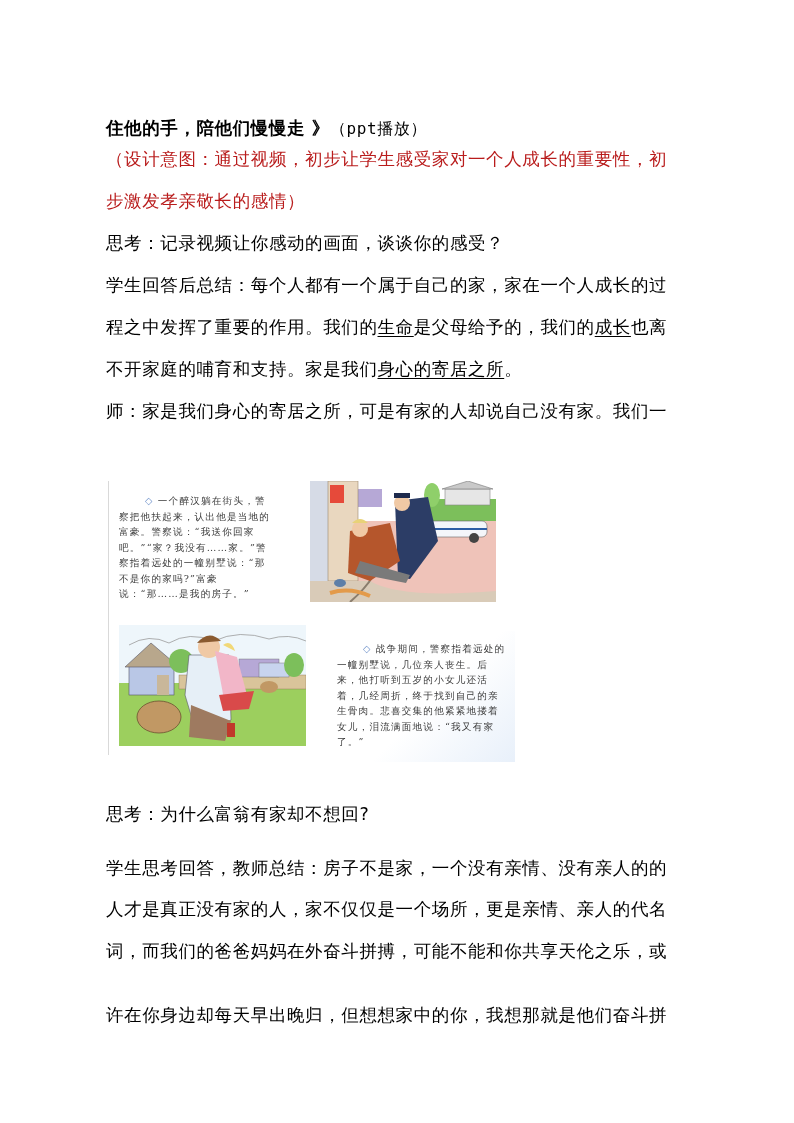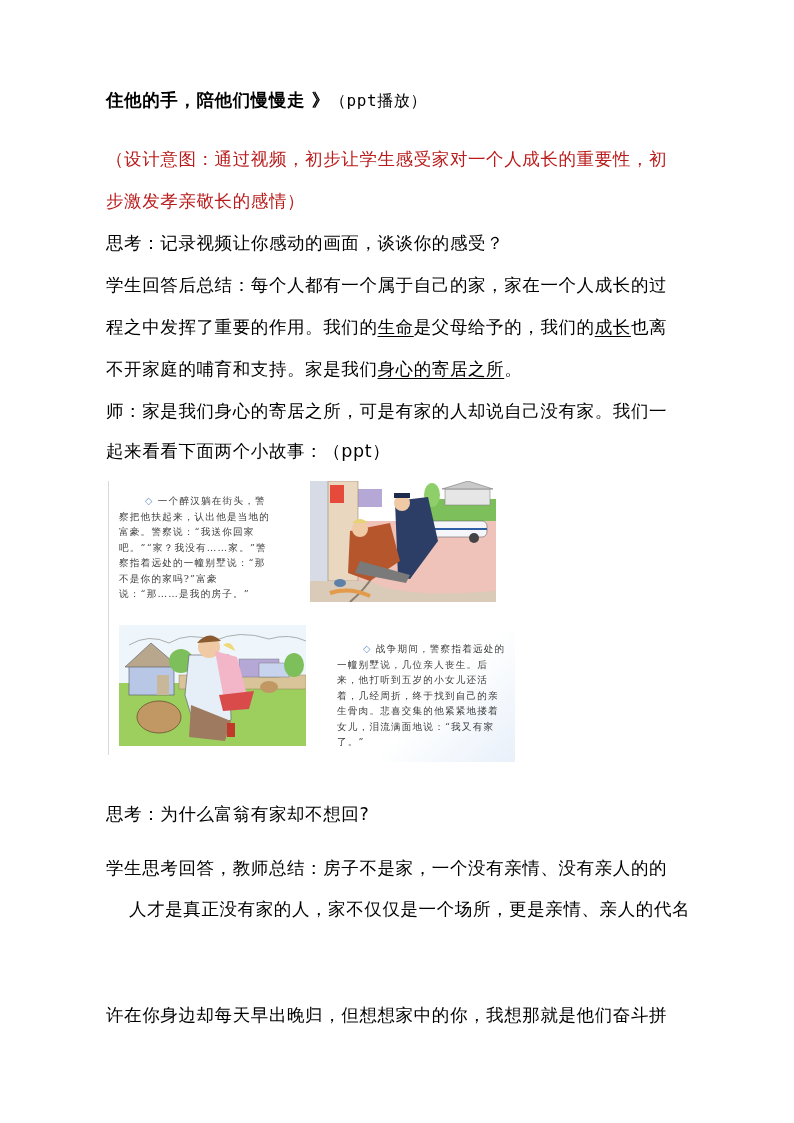--- a/index.html
+++ b/index.html
@@ -67,39 +67,38 @@
     }
     .illus-police { left: 201px; top: 0px; width: 186px; height: 121px; background: #eec2b8; }
     .illus-family { left: 10px; top: 144px; width: 187px; height: 121px; background: #dff0f8; }
     .illus svg { display: block; }
   </style>
 </head>
 <body>
 
 <div class="page">
 
-  <div class="line" style="top:88px;">
+  <div class="line" style="top:116px;">
     <span class="bold">住他的手，陪他们慢慢走 》</span><span style="font-family:'DejaVu Sans Mono','Liberation Mono',monospace;font-size:16px;">（ppt播放）</span>
   </div>
 
   <div class="line red" style="top:147px;">（设计意图：通过视频，初步让学生感受家对一个人成长的重要性，初</div>
   <div class="line red" style="top:189px;">步激发孝亲敬长的感情）</div>
 
   <div class="line" style="top:231px;">思考：记录视频让你感动的画面，谈谈你的感受？</div>
 
   <div class="line" style="top:273px;">学生回答后总结：每个人都有一个属于自己的家，家在一个人成长的过</div>
   <div class="line" style="top:315px;">
     <span>程之中发挥了重要的作用。我们的</span><span class="u">生命</span><span>是父母给予的，我们的</span><span class="u">成长</span><span>也离</span>
   </div>
   <div class="line" style="top:357px;">
     <span>不开家庭的哺育和支持。家是我们</span><span class="u">身心的寄居之所</span><span>。</span>
   </div>
 
   <div class="line" style="top:399px;">师：家是我们身心的寄居之所，可是有家的人却说自己没有家。我们一</div>
-  <div class="line" style="top:439px;">起来看看下面两个小故事：（ppt）</div>
 
   <div class="figure">
     <div class="story-text story1"><span class="diamond">◇</span> <span>一个醉汉躺在街头，警察把他扶起来，认出他是当地的富豪。警察说：“我送你回家吧。”“家？我没有……家。”警察指着远处的一幢别墅说：“那不是你的家吗?”富豪说：“那……是我的房子。”</span></div>
 
     <div class="illus illus-police">
       <svg width="186" height="121" viewBox="0 0 186 121">
         <rect x="0" y="0" width="186" height="40" fill="#ffffff"></rect>
         <rect x="0" y="40" width="186" height="81" fill="#efc3b9"></rect>
         <rect x="110" y="18" width="76" height="22" fill="#7cbf5b"></rect>
         <rect x="135" y="8" width="45" height="16" fill="#e6e6e6" stroke="#888" stroke-width="0.6"></rect>
@@ -151,16 +150,17 @@
         <rect x="108" y="98" width="8" height="14" fill="#c0392b"></rect>
       </svg>
     </div>
 
     <div class="story-text story2"><span class="diamond">◇</span> <span>战争期间，警察指着远处的一幢别墅说，几位亲人丧生。后来，他打听到五岁的小女儿还活着，几经周折，终于找到自己的亲生骨肉。悲喜交集的他紧紧地搂着女儿，泪流满面地说：“我又有家了。”</span></div>
   </div>
 
   <div class="line" style="top:774px;margin-top:28px;">思考：为什么富翁有家却不想回?</div>
 
   <div class="line" style="top:856px;">学生思考回答，教师总结：房子不是家，一个没有亲情、没有亲人的的</div>
-  <div class="line" style="top:897px;margin-left:23px;">人才是真正没有家的人，家不仅仅是一个场所，更是亲情、亲人的代名</div>
+  <div class="line" style="top:897px;">人才是真正没有家的人，家不仅仅是一个场所，更是亲情、亲人的代名</div>
+  <div class="line" style="top:939px;">词，而我们的爸爸妈妈在外奋斗拼搏，可能不能和你共享天伦之乐，或</div>
   <div class="line" style="top:981px;margin-top:22px;">许在你身边却每天早出晚归，但想想家中的你，我想那就是他们奋斗拼</div>
 
 </div>
 
 </body></html>

